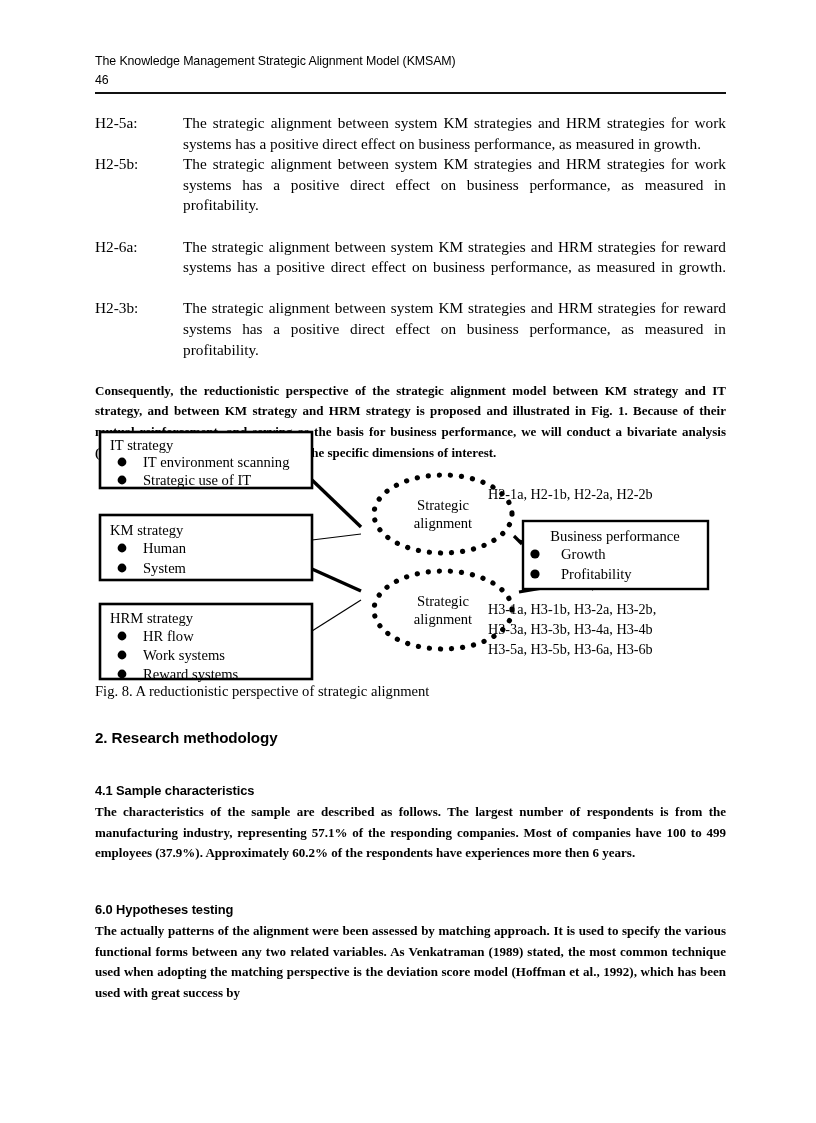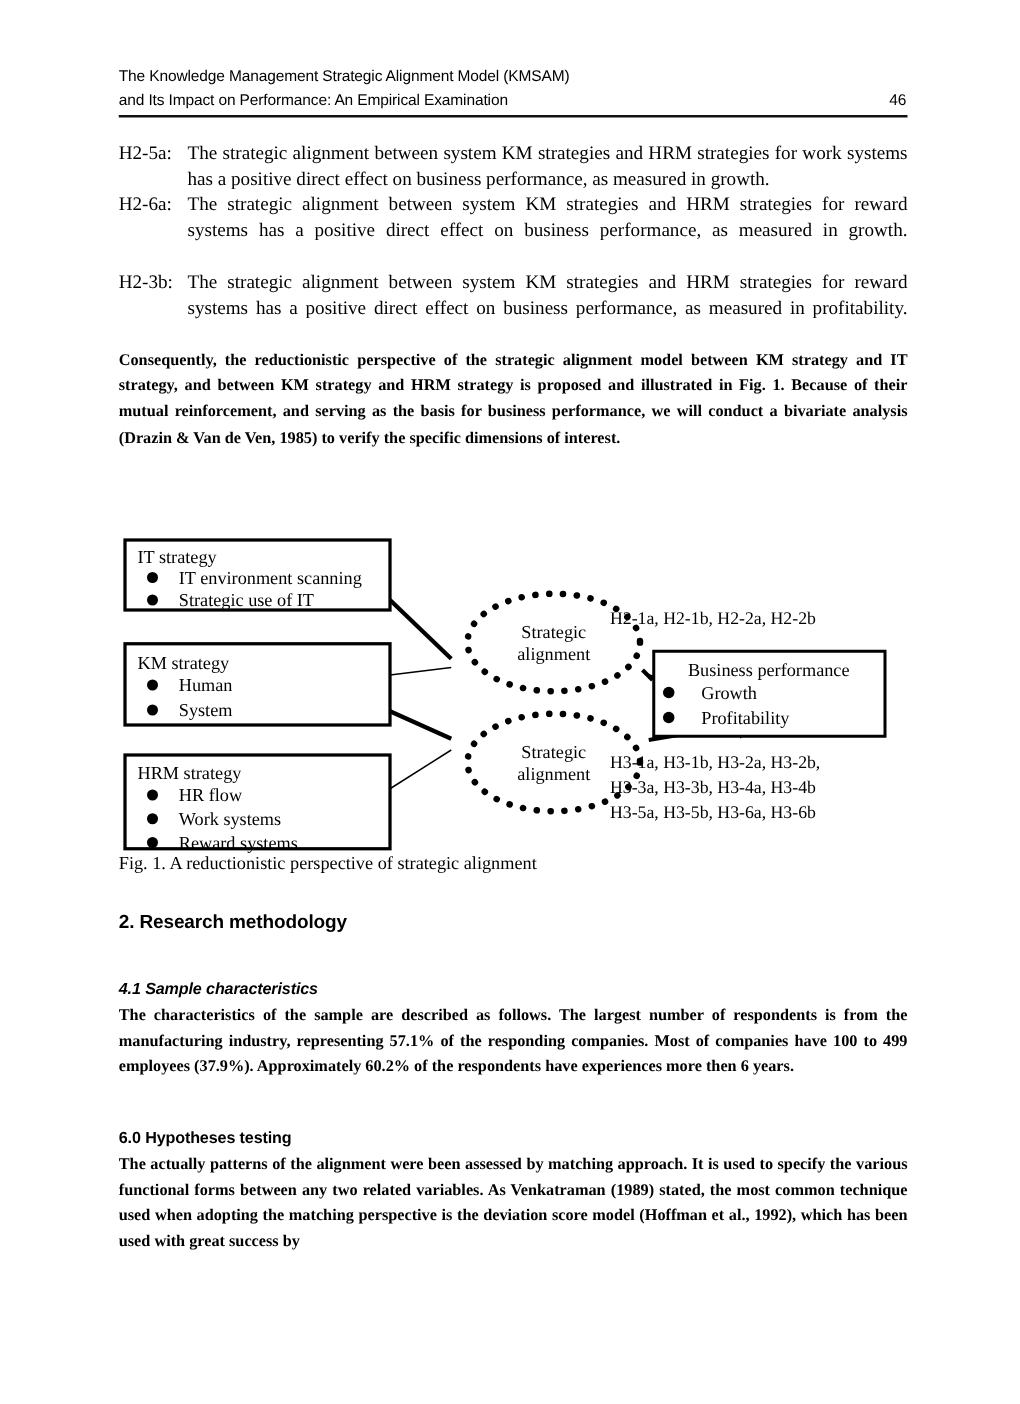--- a/index.html
+++ b/index.html
@@ -57,20 +57,21 @@
     left: 95px;
     top: 113px;
     width: 631px;
   }
 
   .hyp {
     display: flex;
     font-size: 15.3px;
     line-height: 20.6px;
     margin: 0;
+    gap: 33px;
   }
   .hyp-label {
     flex: 0 0 auto;
     width: 55px;
     white-space: nowrap;
   }
   .hyp-text {
     flex: 1 1 auto;
     text-align: justify;
     text-justify: inter-word;
@@ -152,33 +153,36 @@
   }
 </style>
 </head>
 <body>
 
 <div class="page">
 
   <div class="header">
     <div class="header-line">The Knowledge Management Strategic Alignment Model (KMSAM)</div>
     <div class="header-line header-row2">
-      <span>and Its Impact on Performance: An Empirical Examination</span>
       <span>46</span>
     </div>
   </div>
   <div class="header-rule"></div>
 
   <div class="content">
 
     <div class="hyp">
       <span class="hyp-label">H2-5a:</span>
       <span class="hyp-text">The strategic alignment between system KM strategies and HRM strategies for work systems has a positive direct effect on business performance, as measured in growth.</span>
     </div>
 
+    <div class="hyp">
+      <span class="hyp-label">H2-5b:</span>
+      <span class="hyp-text last-justify">The strategic alignment between system KM strategies and HRM strategies for work systems has a positive direct effect on business performance, as measured in profitability.</span>
+    </div>
 
     <div class="hyp">
       <span class="hyp-label">H2-6a:</span>
       <span class="hyp-text last-justify">The strategic alignment between system KM strategies and HRM strategies for reward systems has a positive direct effect on business performance, as measured in growth.</span>
     </div>
 
     <div class="hyp">
       <span class="hyp-label">H2-3b:</span>
       <span class="hyp-text last-justify">The strategic alignment between system KM strategies and HRM strategies for reward systems has a positive direct effect on business performance, as measured in profitability.</span>
     </div>
@@ -270,26 +274,26 @@
       </g>
 
       <text class="svgtext-sm" x="393" y="75">H2-1a, H2-1b, H2-2a, H2-2b</text>
 
       <text class="svgtext-sm" x="393" y="190">H3-1a, H3-1b, H3-2a, H3-2b,</text>
       <text class="svgtext-sm" x="393" y="210">H3-3a, H3-3b, H3-4a, H3-4b</text>
       <text class="svgtext-sm" x="393" y="230">H3-5a, H3-5b, H3-6a, H3-6b</text>
     </svg>
   </div>
 
-  <div class="fig-caption">Fig. 1. A reductionistic perspective of strategic alignment</div>
+  <div class="fig-caption">Fig. 8. A reductionistic perspective of strategic alignment</div>
 
   <h2 class="h-main" style="left:95px; top:729px;">2. Research methodology</h2>
 
   <div class="block-41">
-    <h3 class="h-sub" style="position:static; margin-bottom:4px;font-style:italic;">4.1 Sample characteristics</h3>
+    <h3 class="h-sub" style="position:static; margin-bottom:4px;">4.1 Sample characteristics</h3>
     <p class="para">The characteristics of the sample are described as follows. The largest number of respondents is from the manufacturing industry, representing 57.1% of the responding companies. Most of companies have 100 to 499 employees (37.9%). Approximately 60.2% of the respondents have experiences more then 6 years.</p>
   </div>
 
   <div class="block-42">
     <h3 class="h-sub" style="position:static; margin-bottom:4px;">6.0 Hypotheses testing</h3>
     <p class="para">The actually patterns of the alignment were been assessed by matching approach. It is used to specify the various functional forms between any two related variables. As Venkatraman (1989) stated, the most common technique used when adopting the matching perspective is the deviation score model (Hoffman et al., 1992), which has been used with great success by</p>
   </div>
 
 </div>
 

